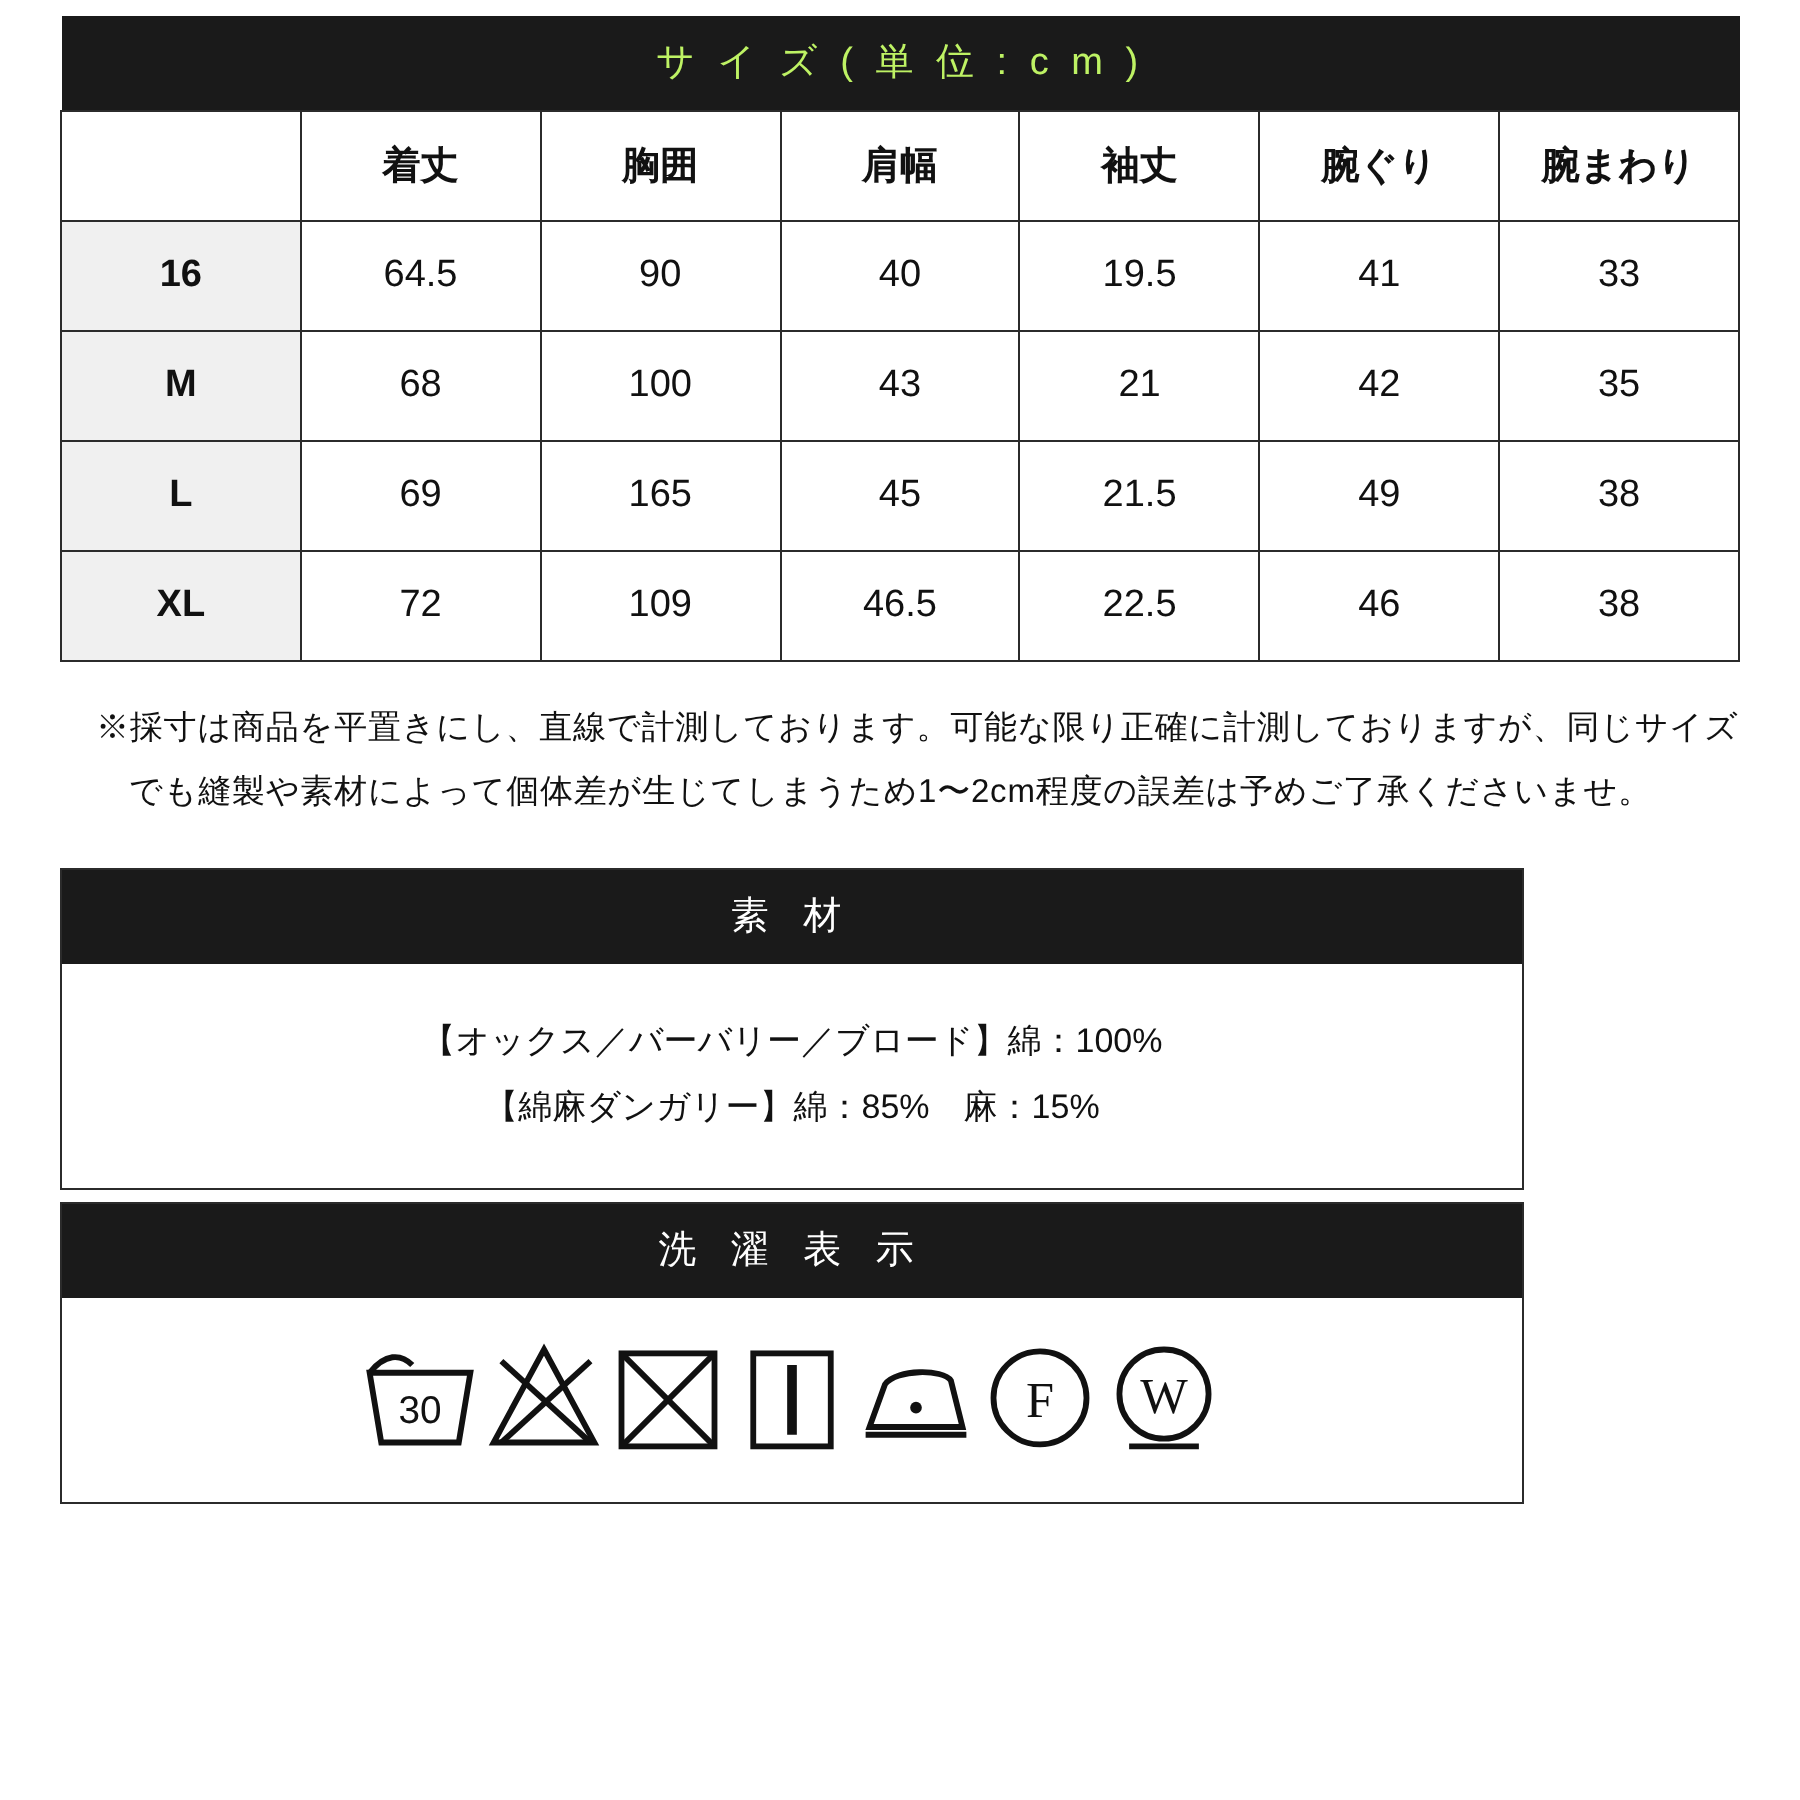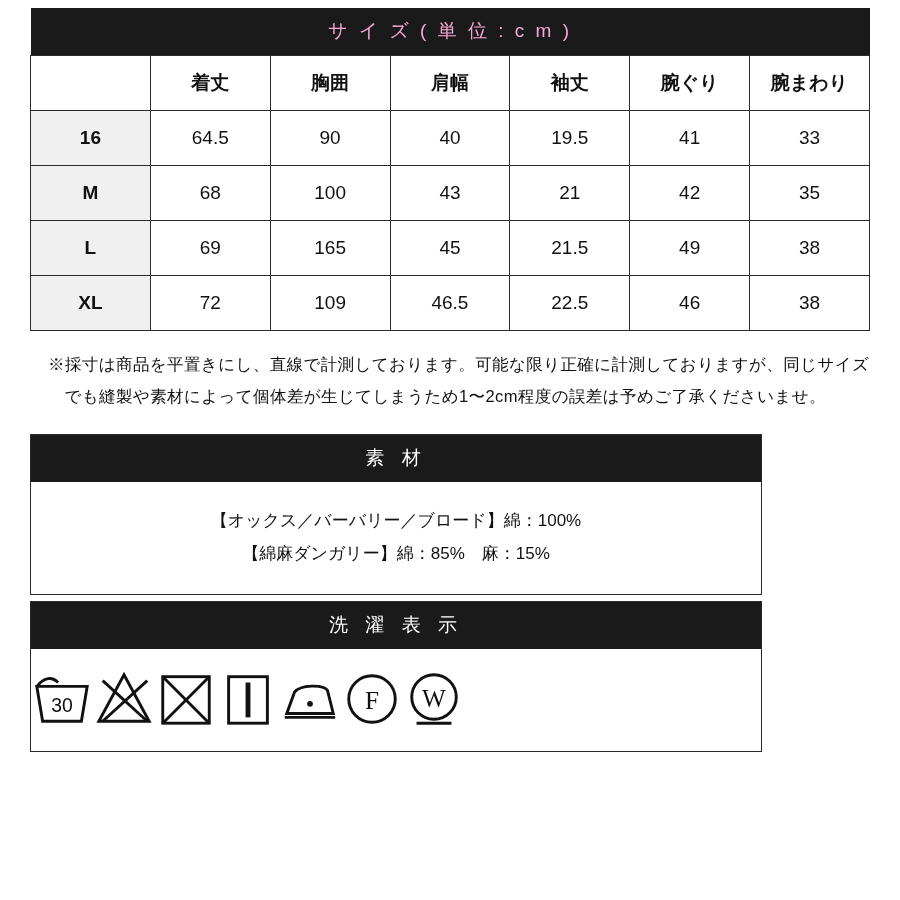--- a/index.html
+++ b/index.html
@@ -24,21 +24,21 @@
 
   
   .size-table {
     width: 840px;
     border-collapse: collapse;
     table-layout: fixed;
     margin-top: 8px;
   }
   .size-table .title-cell {
     background: #1a1a1a;
-    color: #f9a8d4;
+    color: #bef264;
     text-align: center;
     font-size: 19px;
     letter-spacing: 3px;
     padding: 10px 0 11px;
     font-weight: normal;
   }
   .size-table th.col-head {
     background: #ffffff;
     border: 1px solid #2b2b2b;
     font-size: 19px;
@@ -103,20 +103,21 @@
   }
   .material-line {
     font-size: 17px;
     line-height: 1.95;
   }
 
   
   .wash-body {
     padding: 18px 0 22px;
     display: flex;
+    justify-content: center;
     align-items: center;
   }
   .wash-icon {
     width: 62px;
     height: 62px;
     display: block;
   }
   .spacer-bottom { height: 10px; }
 </style>
 </head>

